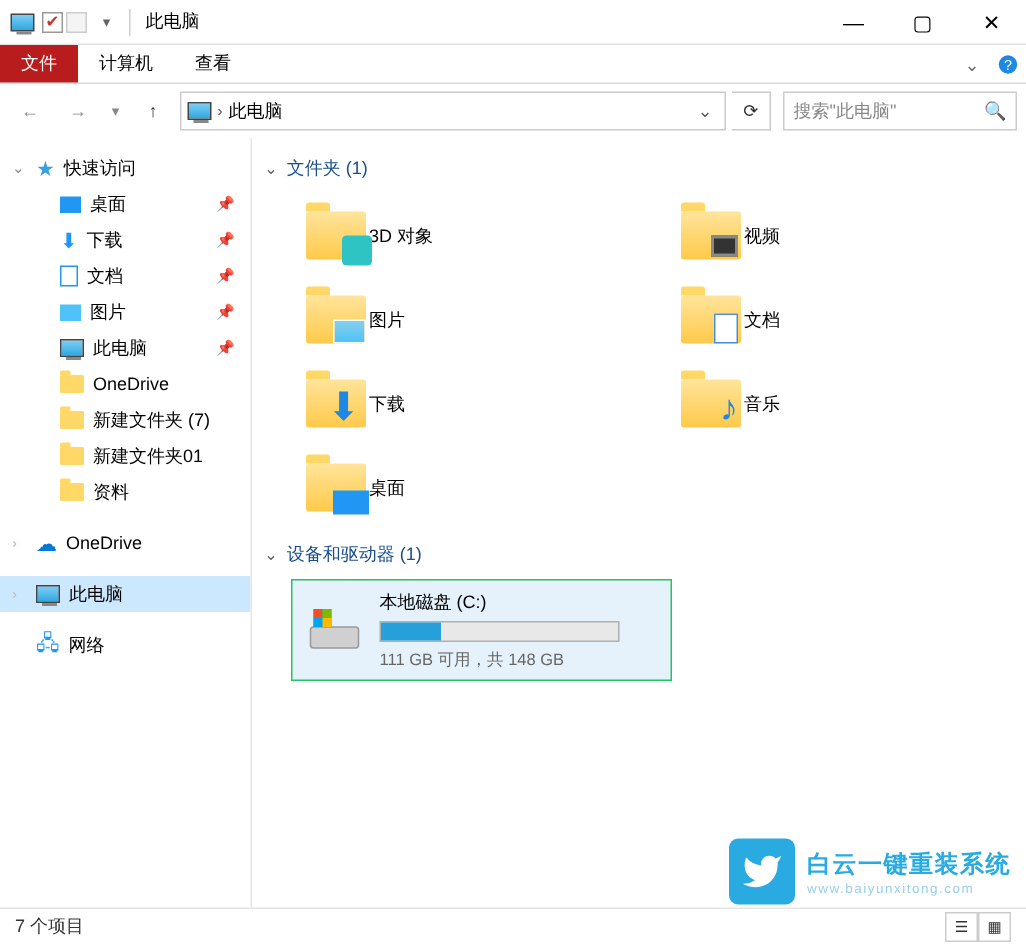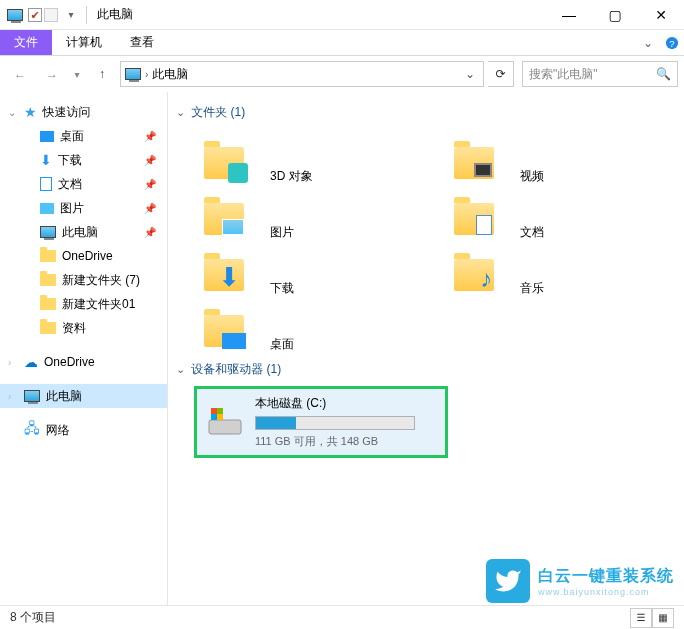--- a/index.html
+++ b/index.html
@@ -10,21 +10,21 @@
 .titlebar .qat { display: flex; align-items: center; padding-left: 4px; gap: 2px; }
 .titlebar .qat .icon { width: 22px; height: 22px; display: flex; align-items: center; justify-content: center; }
 .titlebar .sep { width: 1px; height: 18px; background: #d0d0d0; margin: 0 4px; }
 .titlebar .title { margin-left: 6px; }
 .titlebar .winbtns { margin-left: auto; display: flex; }
 .titlebar .winbtns div { width: 46px; height: 30px; display: flex; align-items: center; justify-content: center; font-size: 14px; }
 
 
 .ribbon { height: 26px; display: flex; align-items: stretch; background: #fff; border-bottom: 1px solid #d9d9d9; }
 .ribbon .tab { padding: 0 14px; display: flex; align-items: center; font-size: 12px; }
-.ribbon .tab.file { background: #8b5cf6; color: #fff; }
+.ribbon .tab.file { background: #b91c1c; color: #fff; }
 .ribbon .spacer { flex: 1; }
 .ribbon .expand { width: 24px; display: flex; align-items: center; justify-content: center; color: #666; }
 .ribbon .help { width: 24px; display: flex; align-items: center; justify-content: center; }
 .ribbon .help svg { width: 14px; height: 14px; }
 
 
 .navbar { height: 36px; display: flex; align-items: center; padding: 4px 6px; gap: 4px; }
 .navbar .navbtn { width: 28px; height: 28px; display: flex; align-items: center; justify-content: center; color: #888; }
 .navbar .navbtn.enabled { color: #333; }
 .addressbar { flex: 1; height: 26px; border: 1px solid #ccc; display: flex; align-items: center; padding: 0 4px; gap: 6px; }
@@ -44,25 +44,25 @@
 .sidebar .item.selected { background: #cce8ff; }
 .sidebar .gap { height: 10px; }
 .sidebar .chev { position: absolute; left: 8px; color: #888; font-size: 10px; }
 .sidebar .chev.lite { color: #bbb; }
 
 .content { flex: 1; padding: 8px 0 0 8px; overflow: hidden; }
 .group-header { display: flex; align-items: center; gap: 6px; color: #1a4e8a; margin: 4px 0 8px 0; }
 .group-header .chev { color: #666; font-size: 11px; }
 
 .grid { display: flex; flex-wrap: wrap; }
-.folder-item { width: 250px; height: 56px; display: flex; align-items: flex-end; gap: 24px; padding-left: 26px; }
+.folder-item { width: 250px; height: 56px; display: flex; align-items: center; gap: 0; padding-left: 26px; }
 .folder-item .ficon { width: 44px; height: 44px; display: flex; align-items: center; justify-content: center; }
 .folder-item .label { font-size: 12px; }
 
-.drive-item { width: 254px; border: 3px solid #22c55e; background: #e5f1fb; padding: 6px 8px; display: flex; align-items: center; gap: 10px; margin-left: 18px; }
+.drive-item { width: 254px; border: 1px solid #22c55e; background: #e5f1fb; padding: 6px 8px; display: flex; align-items: center; gap: 10px; margin-left: 18px; }
 .drive-item .dicon { width: 40px; height: 40px; display: flex; align-items: center; justify-content: center; }
 .drive-item .dinfo { flex: 1; }
 .drive-item .dname { margin-bottom: 4px; }
 .drive-item .bar { width: 160px; height: 14px; border: 1px solid #b0b0b0; background: #e8e8e8; position: relative; }
 .drive-item .bar .fill { position: absolute; left: 0; top: 0; bottom: 0; background: #26a0da; }
 .drive-item .dstat { color: #666; margin-top: 4px; font-size: 11px; }
 
 
 .statusbar { height: 24px; border-top: 1px solid #e5e5e5; display: flex; align-items: center; padding: 0 10px; font-size: 12px; color: #333; }
 .statusbar .viewbtns { margin-left: auto; display: flex; gap: 0; }
@@ -291,21 +291,21 @@
         <div class="bar">
             <div class="fill" style="width:25%;"></div>
           </div>
         <div class="dstat">111 GB 可用，共 148 GB</div>
       </div>
     </div>
   </div>
 </div>
 
 <div class="statusbar">
-  <span>8 个项目</span>
+  <span>7 个项目</span>
   <div class="viewbtns">
     <div>☰</div>
     <div>▦</div>
   </div>
 </div>
 
 <div class="watermark">
   <div class="wicon">
     <svg width="28" height="28" viewBox="0 0 24 24">
         <path fill="#fff" d="M23 3a10.9 10.9 0 01-3.14 1.53A4.48 4.48 0 0016 3a4.5 4.5 0 00-4.5 4.5c0 .35.04.7.11 1.03A12.8 12.8 0 013 4s-4 9 5 13a13 13 0 01-7 2c9 5 20 0 20-11.5 0-.28-.03-.56-.08-.83A7.72 7.72 0 0023 3z"></path>

